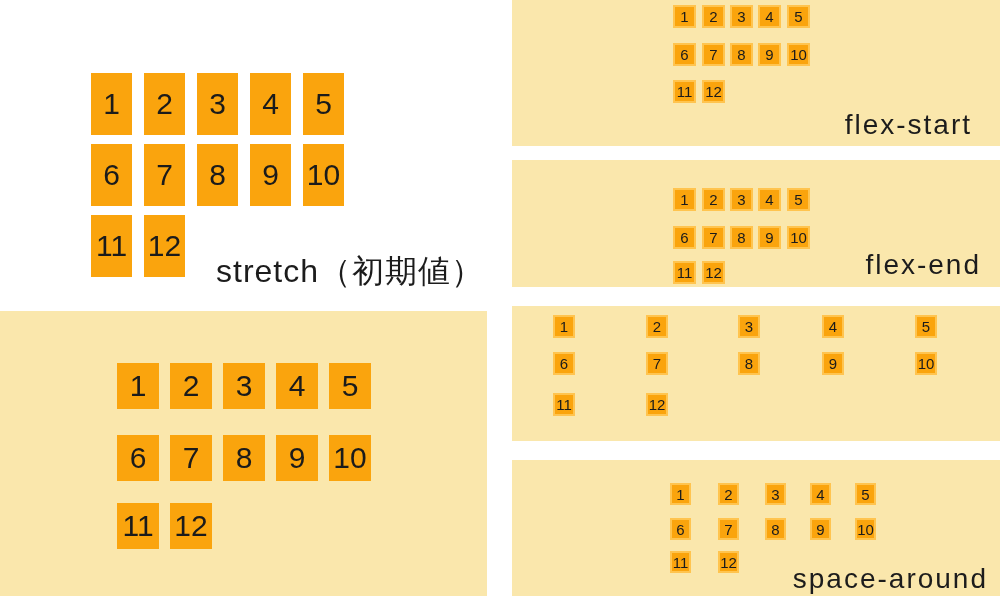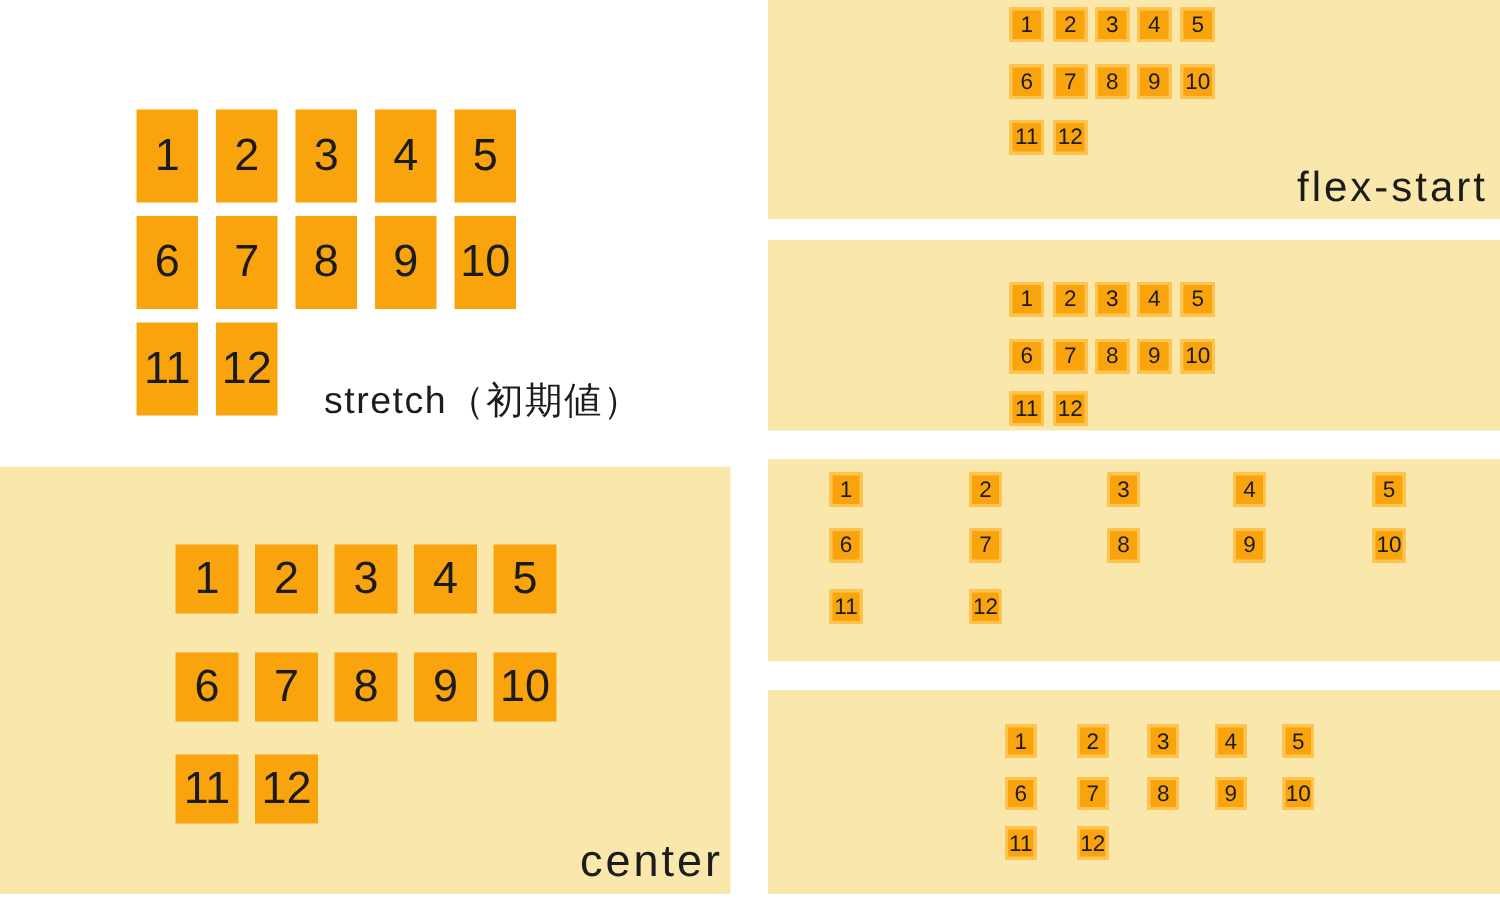--- a/index.html
+++ b/index.html
@@ -36,23 +36,23 @@
   .box.big{font-size:30px;}
   .box.small{
     font-size:15px;
     border:2px solid #ffc44f;
   }
   .panel-label{
     position:absolute;
     font-size:28px;letter-spacing:2px;
     color:#1c1c1c;white-space:nowrap;
   }
-  #label-stretch{left:216px;top:250px;font-size:25px;letter-spacing:1px;}
+  #label-stretch{left:216px;top:250px;font-size:32px;letter-spacing:1px;}
   #label-center{right:5px;bottom:4px;font-size:30px;}
-  #label-flex-start{right:8px;bottom:5px;}
+  #label-flex-start{right:28px;bottom:5px;}
   #label-flex-end{right:19px;bottom:6px;}
   #label-space-between{right:8px;bottom:3px;}
   #label-space-around{right:12px;bottom:1px;}
 </style>
 </head>
 <body>
 
 <div id="canvas">
 
 
@@ -68,21 +68,20 @@
       <div class="box big" style="left: 144px; top: 144px; width: 41px; height: 62px;">7</div>
       <div class="box big" style="left: 197px; top: 144px; width: 41px; height: 62px;">8</div>
       <div class="box big" style="left: 250px; top: 144px; width: 41px; height: 62px;">9</div>
       <div class="box big" style="left: 303px; top: 144px; width: 41px; height: 62px;">10</div>
       <div class="box big" style="left: 91px; top: 215px; width: 41px; height: 62px;">11</div>
       <div class="box big" style="left: 144px; top: 215px; width: 41px; height: 62px;">12</div>
     </div>
 
   <div class="panel" id="panel-center">
     <div></div>
-    <div class="panel-label" id="label-center">center</div>
   <div class="box big" style="left: 117px; top: 52px; width: 42px; height: 46px;">1</div>
       <div class="box big" style="left: 170px; top: 52px; width: 42px; height: 46px;">2</div>
       <div class="box big" style="left: 223px; top: 52px; width: 42px; height: 46px;">3</div>
       <div class="box big" style="left: 276px; top: 52px; width: 42px; height: 46px;">4</div>
       <div class="box big" style="left: 329px; top: 52px; width: 42px; height: 46px;">5</div>
       <div class="box big" style="left: 117px; top: 124px; width: 42px; height: 46px;">6</div>
       <div class="box big" style="left: 170px; top: 124px; width: 42px; height: 46px;">7</div>
       <div class="box big" style="left: 223px; top: 124px; width: 42px; height: 46px;">8</div>
       <div class="box big" style="left: 276px; top: 124px; width: 42px; height: 46px;">9</div>
       <div class="box big" style="left: 329px; top: 124px; width: 42px; height: 46px;">10</div>
@@ -102,20 +101,21 @@
       <div class="box small" style="left: 190px; top: 43px; width: 23px; height: 23px;">7</div>
       <div class="box small" style="left: 218px; top: 43px; width: 23px; height: 23px;">8</div>
       <div class="box small" style="left: 246px; top: 43px; width: 23px; height: 23px;">9</div>
       <div class="box small" style="left: 275px; top: 43px; width: 23px; height: 23px;">10</div>
       <div class="box small" style="left: 161px; top: 80px; width: 23px; height: 23px;">11</div>
       <div class="box small" style="left: 190px; top: 80px; width: 23px; height: 23px;">12</div>
     </div>
 
   <div class="panel" id="panel-flex-end">
     <div></div>
+    <div class="panel-label" id="label-flex-end">flex-end</div>
   <div class="box small" style="left: 161px; top: 28px; width: 23px; height: 23px;">1</div>
       <div class="box small" style="left: 190px; top: 28px; width: 23px; height: 23px;">2</div>
       <div class="box small" style="left: 218px; top: 28px; width: 23px; height: 23px;">3</div>
       <div class="box small" style="left: 246px; top: 28px; width: 23px; height: 23px;">4</div>
       <div class="box small" style="left: 275px; top: 28px; width: 23px; height: 23px;">5</div>
       <div class="box small" style="left: 161px; top: 66px; width: 23px; height: 23px;">6</div>
       <div class="box small" style="left: 190px; top: 66px; width: 23px; height: 23px;">7</div>
       <div class="box small" style="left: 218px; top: 66px; width: 23px; height: 23px;">8</div>
       <div class="box small" style="left: 246px; top: 66px; width: 23px; height: 23px;">9</div>
       <div class="box small" style="left: 275px; top: 66px; width: 23px; height: 23px;">10</div>
@@ -134,20 +134,21 @@
       <div class="box small" style="left: 134px; top: 46px; width: 22px; height: 23px;">7</div>
       <div class="box small" style="left: 226px; top: 46px; width: 22px; height: 23px;">8</div>
       <div class="box small" style="left: 310px; top: 46px; width: 22px; height: 23px;">9</div>
       <div class="box small" style="left: 403px; top: 46px; width: 22px; height: 23px;">10</div>
       <div class="box small" style="left: 41px; top: 87px; width: 22px; height: 23px;">11</div>
       <div class="box small" style="left: 134px; top: 87px; width: 22px; height: 23px;">12</div>
     </div>
 
   <div class="panel" id="panel-space-around">
     <div></div>
+    <div class="panel-label" id="label-space-around">space-around</div>
   <div class="box small" style="left: 158px; top: 23px; width: 21px; height: 22px;">1</div>
       <div class="box small" style="left: 206px; top: 23px; width: 21px; height: 22px;">2</div>
       <div class="box small" style="left: 253px; top: 23px; width: 21px; height: 22px;">3</div>
       <div class="box small" style="left: 298px; top: 23px; width: 21px; height: 22px;">4</div>
       <div class="box small" style="left: 343px; top: 23px; width: 21px; height: 22px;">5</div>
       <div class="box small" style="left: 158px; top: 58px; width: 21px; height: 22px;">6</div>
       <div class="box small" style="left: 206px; top: 58px; width: 21px; height: 22px;">7</div>
       <div class="box small" style="left: 253px; top: 58px; width: 21px; height: 22px;">8</div>
       <div class="box small" style="left: 298px; top: 58px; width: 21px; height: 22px;">9</div>
       <div class="box small" style="left: 343px; top: 58px; width: 21px; height: 22px;">10</div>

